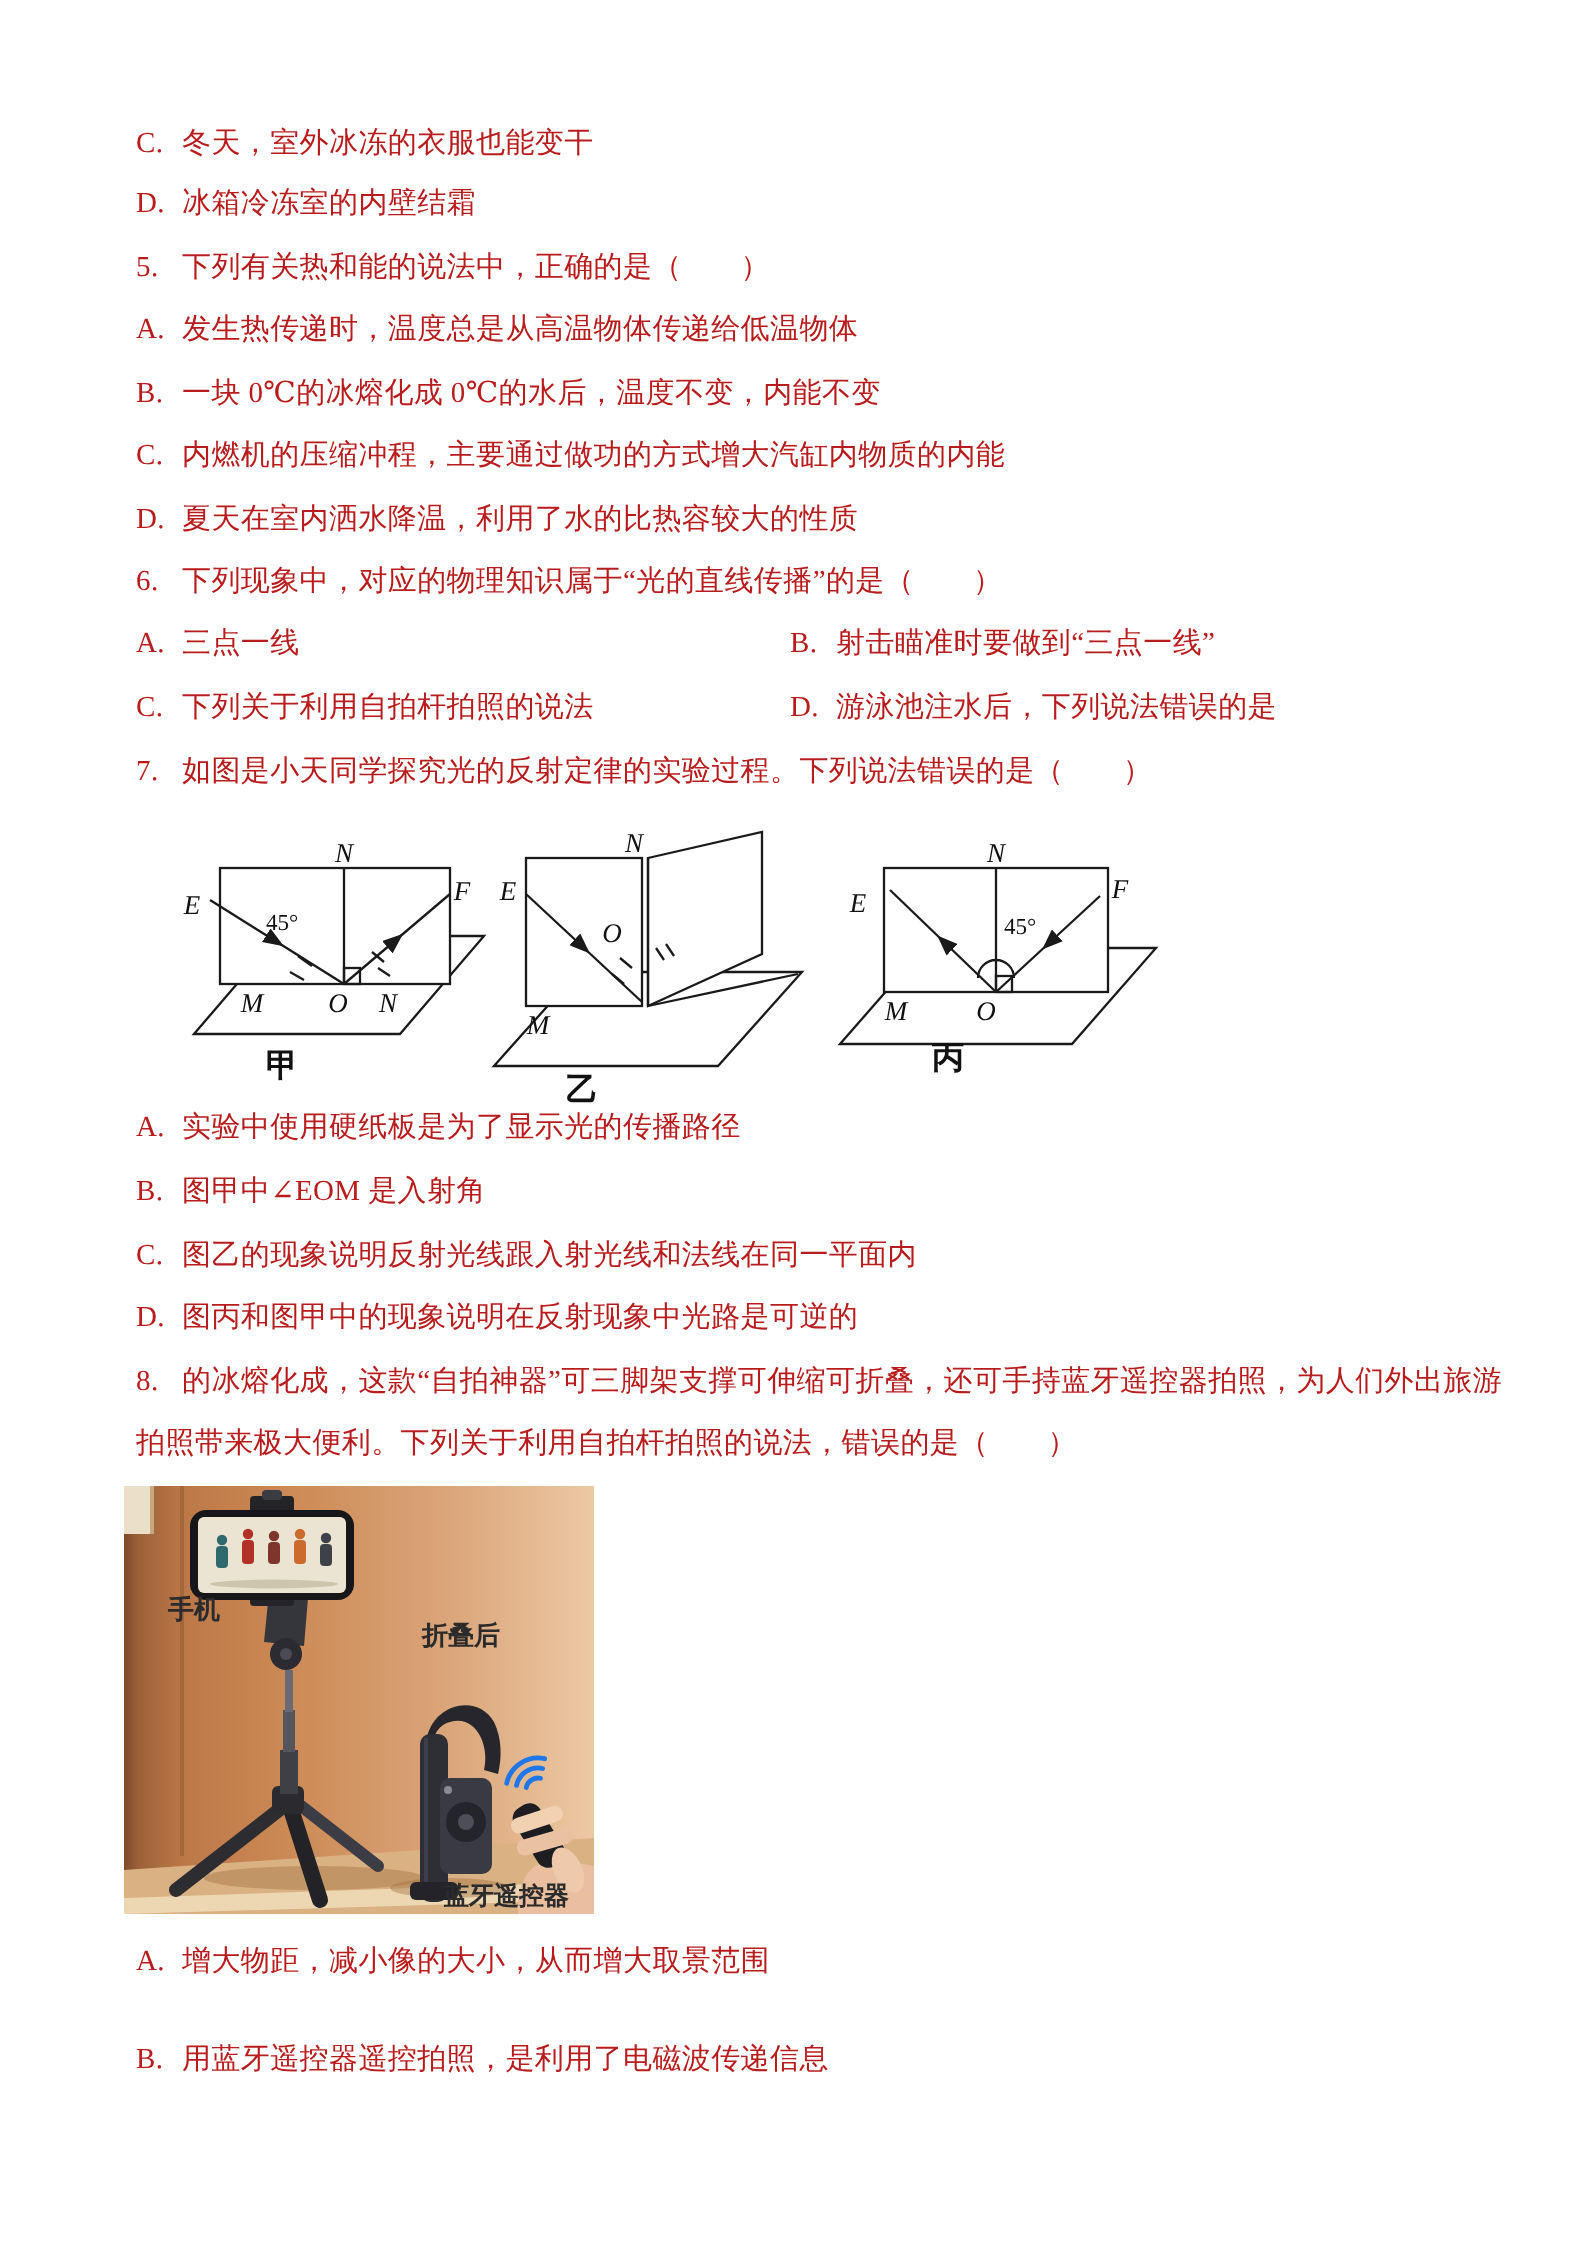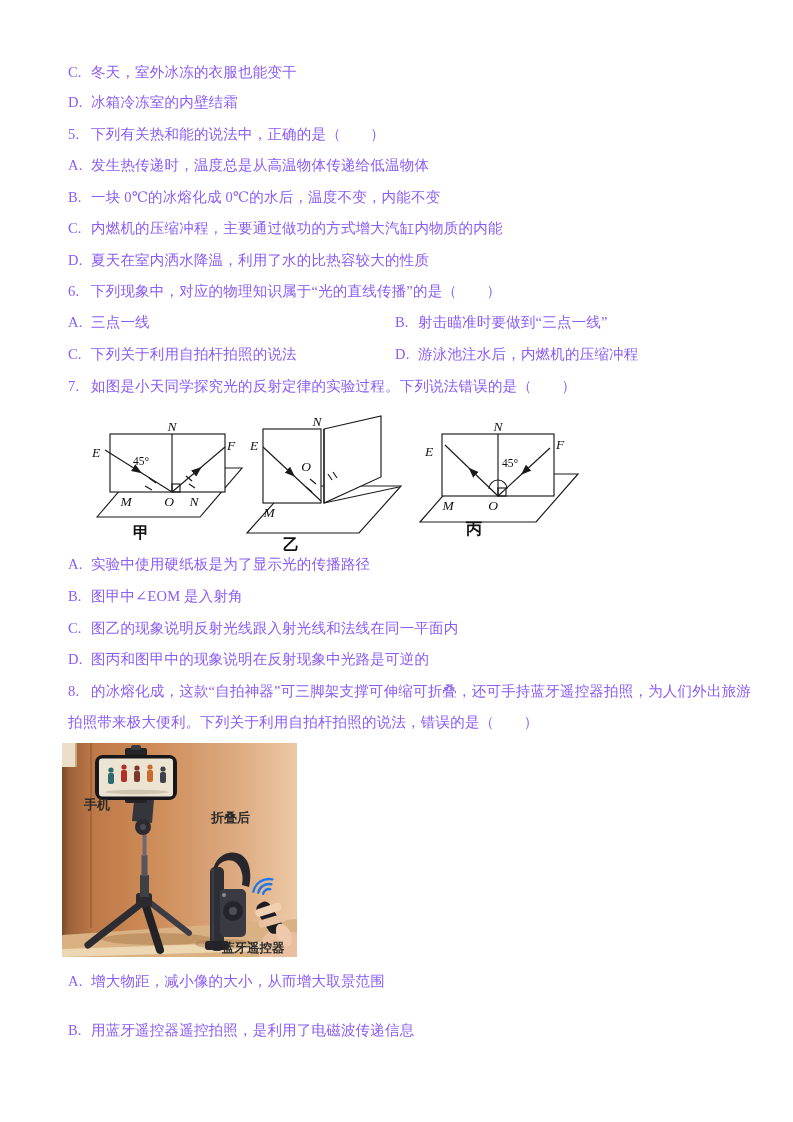--- a/index.html
+++ b/index.html
@@ -1,17 +1,17 @@
 <!DOCTYPE html>
 <html><head>
 <meta charset="utf-8">
 <style>
   html,body{margin:0;padding:0;background:#fff;}
   #page{position:relative;width:793px;height:1122px;background:#ffffff;overflow:hidden;
-        font-family:"Liberation Serif","DejaVu Serif",serif;color:#8b5cf6;}
+        font-family:"Liberation Serif","DejaVu Serif",serif;color:#b91c1c;}
   .line{position:absolute;left:68px;white-space:nowrap;
         font-size:14.5px;line-height:20px;letter-spacing:.2px;}
   .lbl{display:inline-block;min-width:23px;}
   .col2{left:395px;}
   .fig{position:absolute;}
   .fig text{font-family:"Liberation Serif","DejaVu Serif",serif;}
   .flabel{font-style:italic;font-size:13.5px;fill:#111;}
   .fangle{font-size:11.5px;fill:#111;}
   .fcap{font-size:16px;font-weight:bold;fill:#111;}
   .stroke{stroke:#1a1a1a;stroke-width:1.15;fill:none;}
@@ -60,21 +60,21 @@
   <div class="line" style="top:312px">
     <span class="lbl">A.</span><span>三点一线</span>
   </div>
   <div class="line col2" style="top:312px">
     <span class="lbl">B.</span><span>射击瞄准时要做到“三点一线”</span>
   </div>
   <div class="line" style="top:344px">
     <span class="lbl">C.</span><span>下列关于利用自拍杆拍照的说法</span>
   </div>
   <div class="line col2" style="top:344px">
-    <span class="lbl">D.</span><span>游泳池注水后，内燃机的压缩冲程</span>
+    <span class="lbl">D.</span><span>游泳池注水后，下列说法错误的是</span>
   </div>
 
   <div class="line" style="top:376px">
     <span class="lbl">7.</span><span>如图是小天同学探究光的反射定律的实验过程。下列说法错误的是（　　）</span>
   </div>
 
   <svg class="fig" style="left:75px;top:420px" width="185" height="135" viewBox="0 0 185 135">
     <polygon class="strokeW" points="22,97 64,48 167,48 125,97"></polygon>
     <rect class="strokeW" x="35" y="14" width="115" height="58"></rect>
     <line class="stroke" x1="97" y1="14" x2="97" y2="72"></line>

